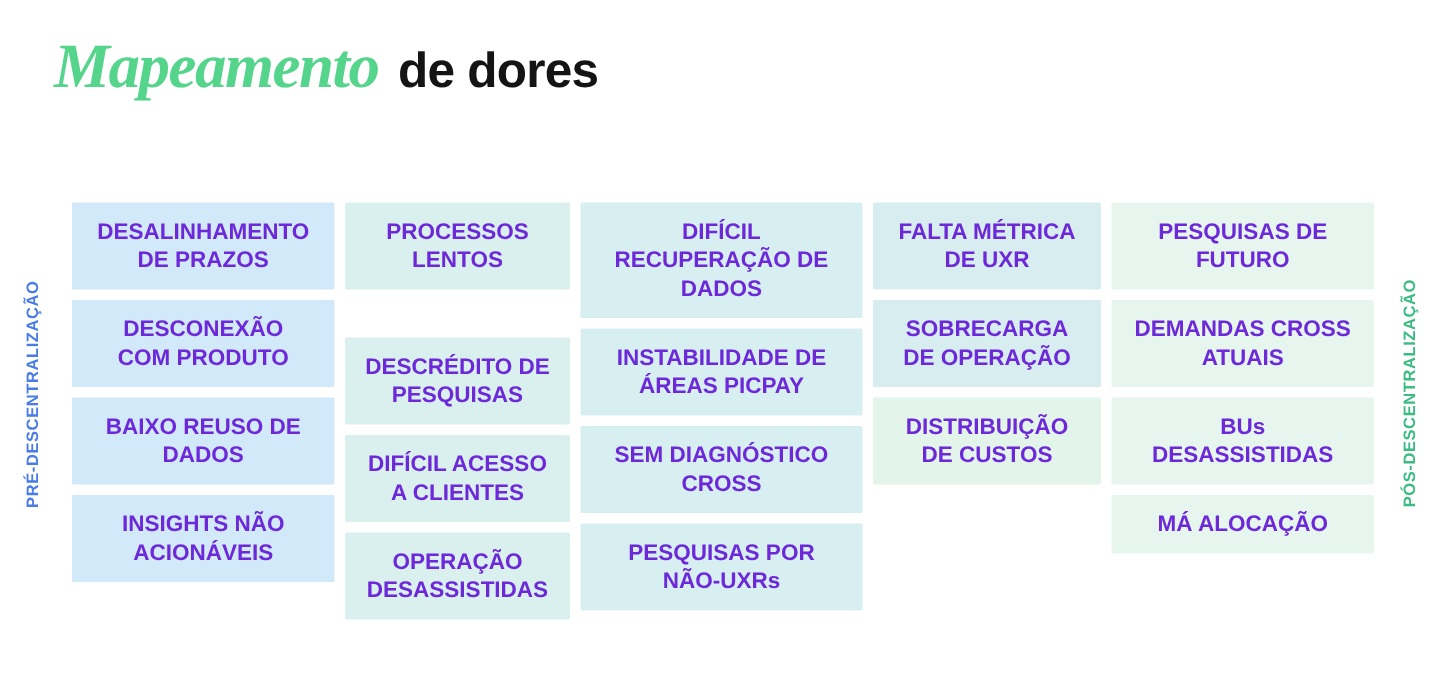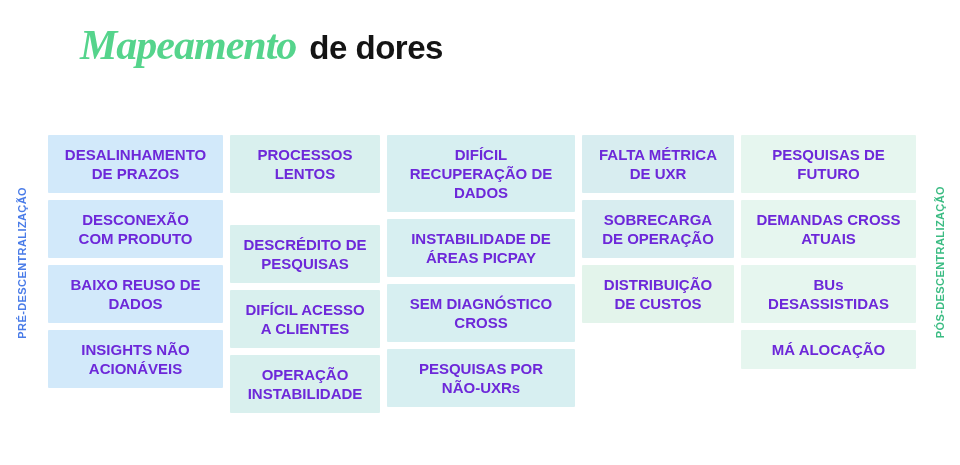--- a/index.html
+++ b/index.html
@@ -17,21 +17,20 @@
     position:absolute;left:36px;top:22px;
     display:flex;align-items:baseline;gap:13px;
     white-space:nowrap;
   }
   .title-script{
     font-family:"Liberation Serif", serif;
     font-style:italic;font-weight:700;
     font-size:42px;line-height:1.1;
     color:#55d48c;
     letter-spacing:-1px;
-    margin-left:44px;
   }
   .title-plain{
     font-size:33px;font-weight:800;
     color:#141414;letter-spacing:-0.5px;
   }
 
   
   .board{
     position:absolute;left:48px;top:135px;
     display:flex;gap:7px;align-items:flex-start;
@@ -103,21 +102,21 @@
     </div>
 
     <div class="col col-2">
       <div class="card" style="background: rgb(217, 240, 238);">PROCESSOS
 LENTOS</div>
       <div class="card" style="background: rgb(217, 240, 238); margin-top: 25px;">DESCRÉDITO DE
 PESQUISAS</div>
       <div class="card" style="background: rgb(217, 240, 238);">DIFÍCIL ACESSO
 A CLIENTES</div>
       <div class="card" style="background: rgb(217, 240, 238);">OPERAÇÃO
-INSTABILIDADE</div>
+DESASSISTIDAS</div>
     </div>
 
     <div class="col col-3">
       <div class="card" style="background: rgb(215, 239, 241);">DIFÍCIL
 RECUPERAÇÃO DE
 DADOS</div>
       <div class="card" style="background: rgb(215, 239, 241);">INSTABILIDADE DE
 ÁREAS PICPAY</div>
       <div class="card" style="background: rgb(215, 239, 241);">SEM DIAGNÓSTICO
 CROSS</div>

